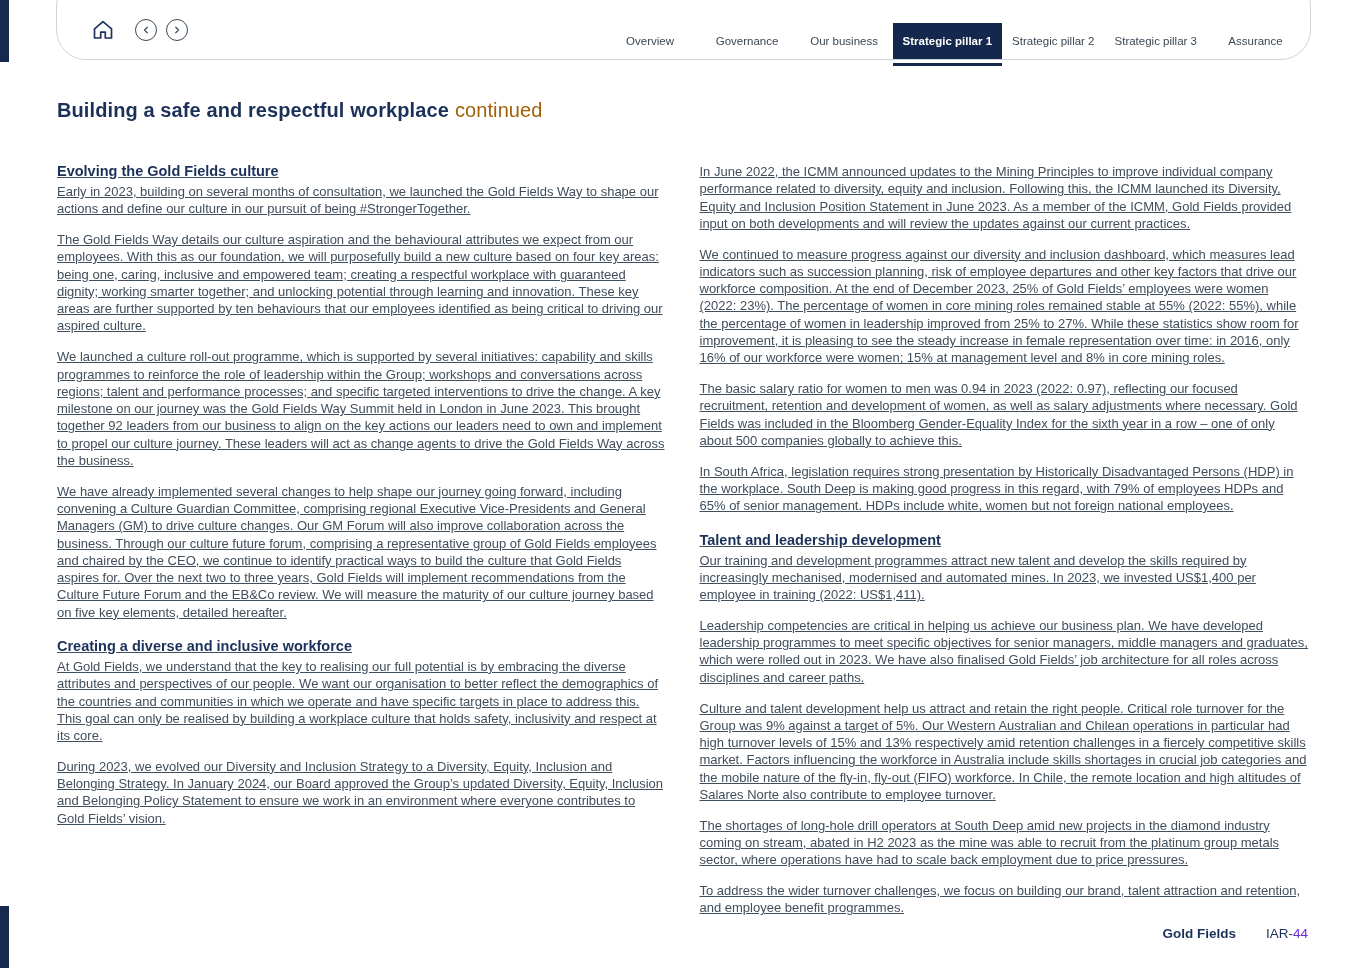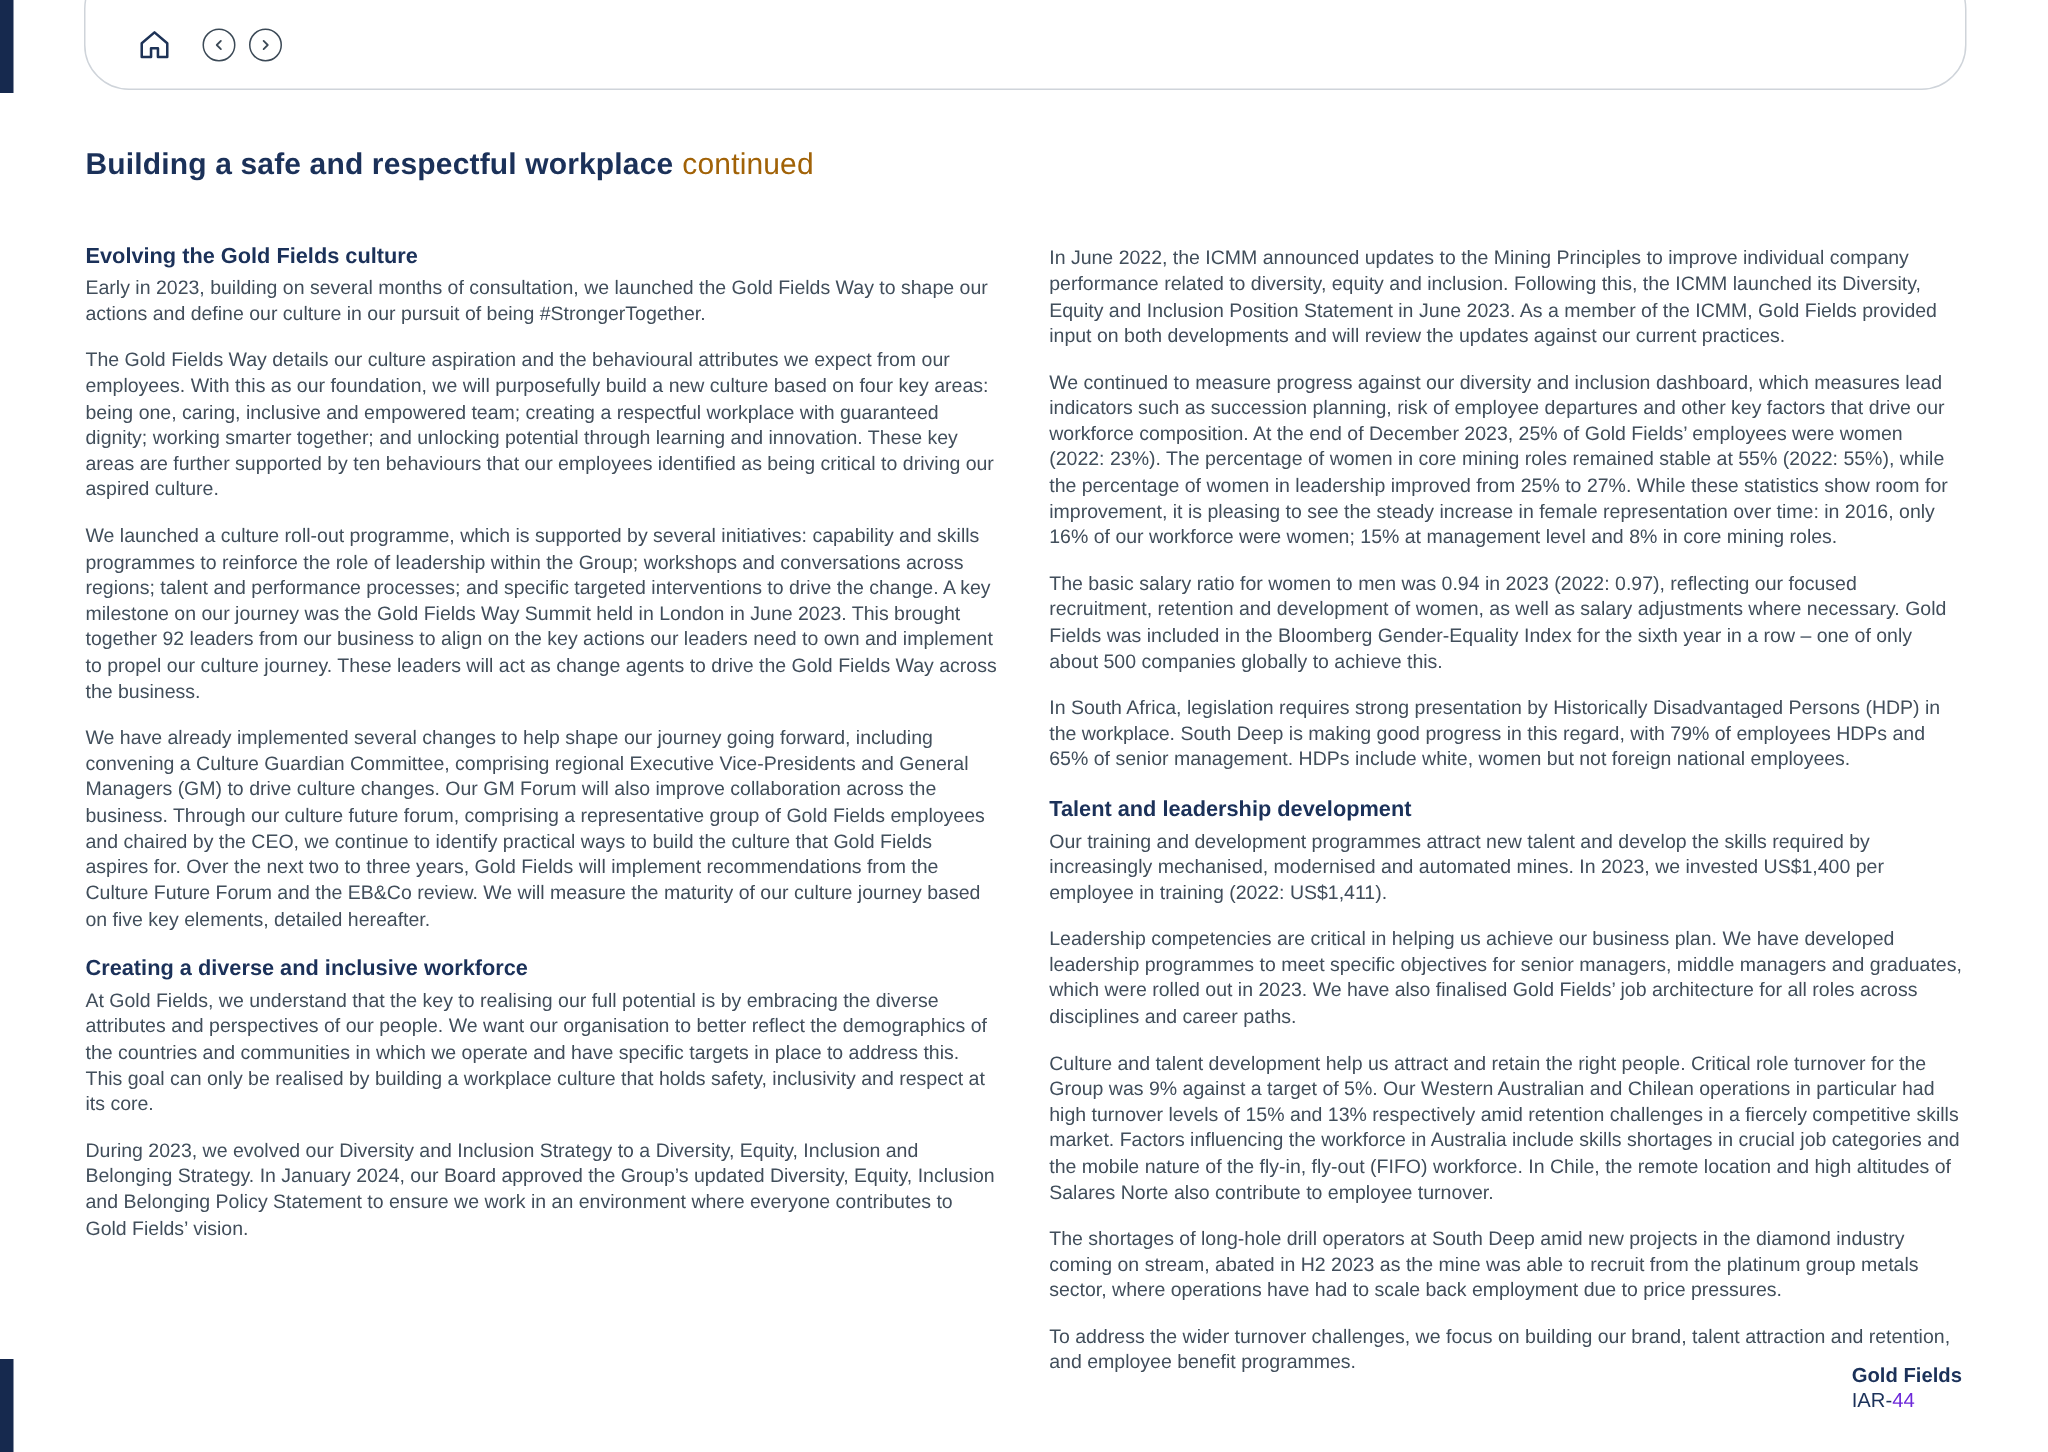--- a/index.html
+++ b/index.html
@@ -91,20 +91,21 @@
     color: #a16207;
     margin-left: 6px;
   }
 
   
   .columns {
     position: absolute;
     left: 57px; right: 57px; top: 163px;
     display: flex;
     gap: 34px;
+    text-decoration: underline;
   }
   .col { flex: 1 1 0; min-width: 0; }
   .col p {
     font-size: 13px;
     line-height: 1.33;
     margin: 0 0 13.5px 0;
     color: #414e5b;
   }
   .col h3 {
     font-size: 14.5px;
@@ -113,23 +114,22 @@
     margin: 0 0 4px 0;
   }
   .col h3:not(:first-child) { margin-top: 17px; }
 
   
   .page-footer {
     position: absolute;
     right: 57px; bottom: 27px;
     display: flex;
     align-items: baseline;
-    gap: 2px;
+    gap: 30px;
     font-size: 13.5px;
-    flex-direction: column;
   }
   .page-footer .brand { font-weight: bold; color: #1b3159; }
   .page-footer .pageref { color: #1b3159; }
   .page-footer .pageref .num { color: #6d28d9; }
 </style>
 </head>
 <body>
 
 <div class="edge-strip edge-top"></div>
 <div class="edge-strip edge-bottom"></div>
@@ -154,20 +154,29 @@
     </button>
 
     <button class="icon-btn circle-btn">
       <span>
         <svg width="12" height="12" viewBox="0 0 24 24" fill="none" stroke="#3b4956" stroke-width="2.4" stroke-linecap="round" stroke-linejoin="round">
           <polyline points="9.5 6.5 15 12 9.5 17.5"></polyline>
         </svg>
       </span>
     </button>
 
+    <nav class="tabs">
+      <div class="tab">Overview</div>
+      <div class="tab">Governance</div>
+      <div class="tab">Our business</div>
+      <div class="tab active">Strategic pillar 1</div>
+      <div class="tab">Strategic pillar 2</div>
+      <div class="tab">Strategic pillar 3</div>
+      <div class="tab">Assurance</div>
+    </nav>
 
   </div>
 </header>
 
 <h1 class="page-title">
   <span class="t-main">Building a safe and respectful workplace</span><span class="t-suffix">continued</span>
 </h1>
 
 <main class="columns">
 

